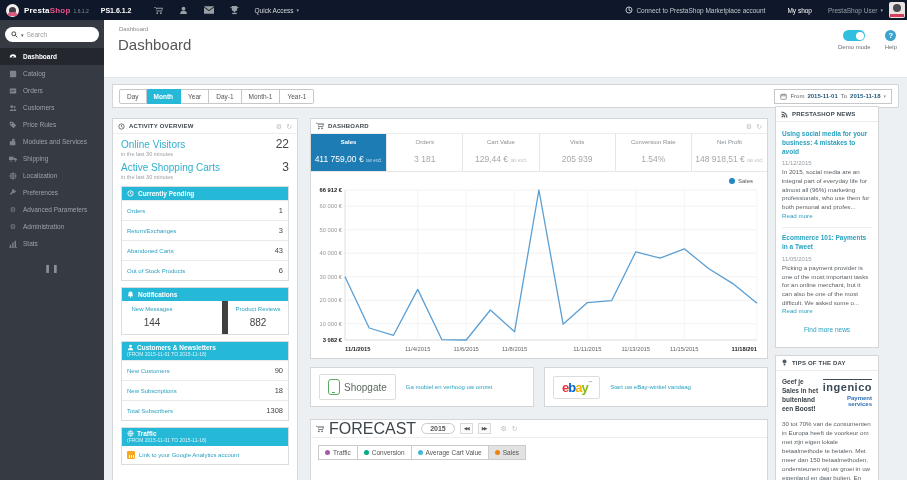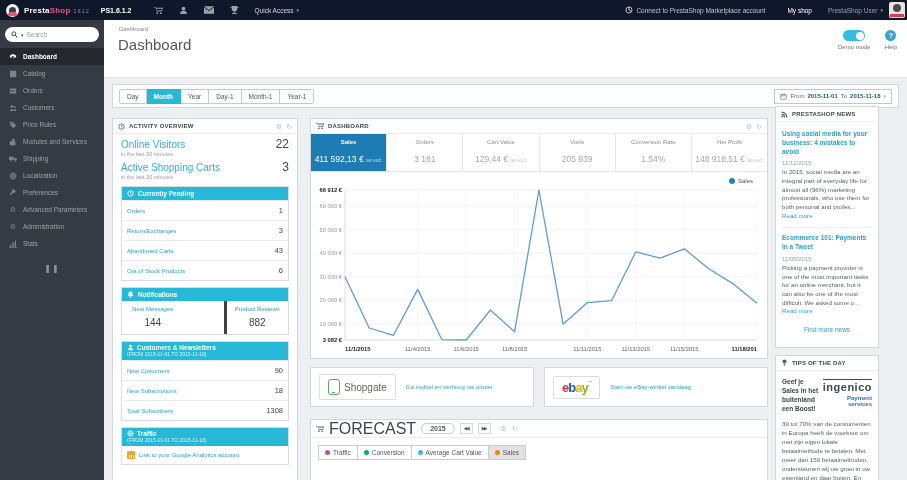--- a/index.html
+++ b/index.html
@@ -77,21 +77,21 @@
   .sub-sec{margin:6px 8px 0;border:1px solid #d9dde0;}
   .sub-hd{background:#25b9d7;color:#fff;padding:3px 5px;font-size:6.5px;font-weight:bold;display:flex;align-items:center;gap:4px;}
   .sub-hd .ic{color:#fff;}
   .sub-hd2{background:#25b9d7;color:#fff;padding:2px 5px 3px;font-size:6.5px;font-weight:bold;}
   .sub-hd2 .rng{display:block;font-size:5px;font-weight:normal;color:#d8f2f8;}
   .sub-row{display:flex;justify-content:space-between;align-items:center;padding:5px 5px;border-top:1px solid #e8eaec;background:#fff;}
   .sub-row:first-of-type{border-top:0;}
   .sub-row .lbl{font-size:6px;color:#2aa1c0;cursor:pointer;}
   .sub-row .val{font-size:7.5px;color:#444;}
   .notif-grid{display:flex;background:#fff;gap:40px;}
-  .notif-cell{flex:1;text-align:center;padding:5px 2px 6px;border-left:3px solid #404040;}
+  .notif-cell{flex:1;text-align:center;padding:5px 2px 6px;border-left:6px solid #404040;}
   .notif-cell:first-child{border-left:0;}
   .notif-cell .lbl{font-size:6px;color:#2aa1c0;cursor:pointer;}
   .notif-cell .val{font-size:10px;color:#444;margin-top:5px;}
   .ga-row{display:flex;align-items:center;gap:4px;padding:5px;background:#fff;}
   .ga-badge{width:8px;height:8px;background:#f6a623;border-radius:1px;position:relative;}
   .ga-badge:after{content:"";position:absolute;left:1.5px;bottom:1.5px;width:5px;height:3px;background:repeating-linear-gradient(90deg,#fff 0 1px,transparent 1px 2px);}
   .ga-link{font-size:6px;color:#2aa1c0;cursor:pointer;}
   
   .kpi-row{display:flex;border-bottom:1px solid #e4e6e8;}
   .kpi{flex:1;border-left:1px solid #e4e6e8;padding:5px 3px 7px;text-align:center;cursor:pointer;}
@@ -474,21 +474,21 @@
               </svg>
             </span>
           <span class="ttl">DASHBOARD</span>
           <span class="sp"></span>
           <span class="mini-ic">⚙</span>
           <span class="mini-ic">↻</span>
         </div>
         <div class="kpi-row">
           <div class="kpi active">
               <div class="k-lbl">Sales</div>
-              <div class="k-val"><span>411 592,13 €</span> <span class="k-sfx">tax excl.</span></div>
+              <div class="k-val"><span>411 759,00 €</span> <span class="k-sfx">tax excl.</span></div>
             </div>
           <div class="kpi">
               <div class="k-lbl">Orders</div>
               <div class="k-val"><span>3 181</span></div>
             </div>
           <div class="kpi">
               <div class="k-lbl">Cart Value</div>
               <div class="k-val"><span>129,44 €</span> <span class="k-sfx">tax excl.</span></div>
             </div>
           <div class="kpi">

